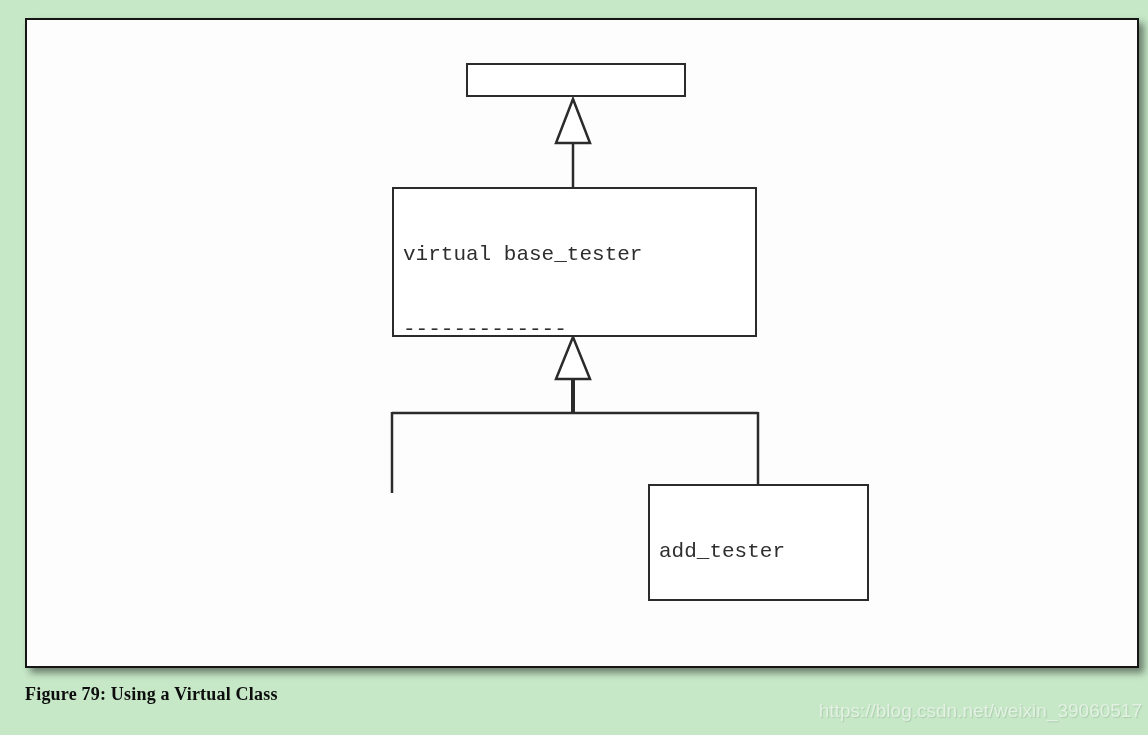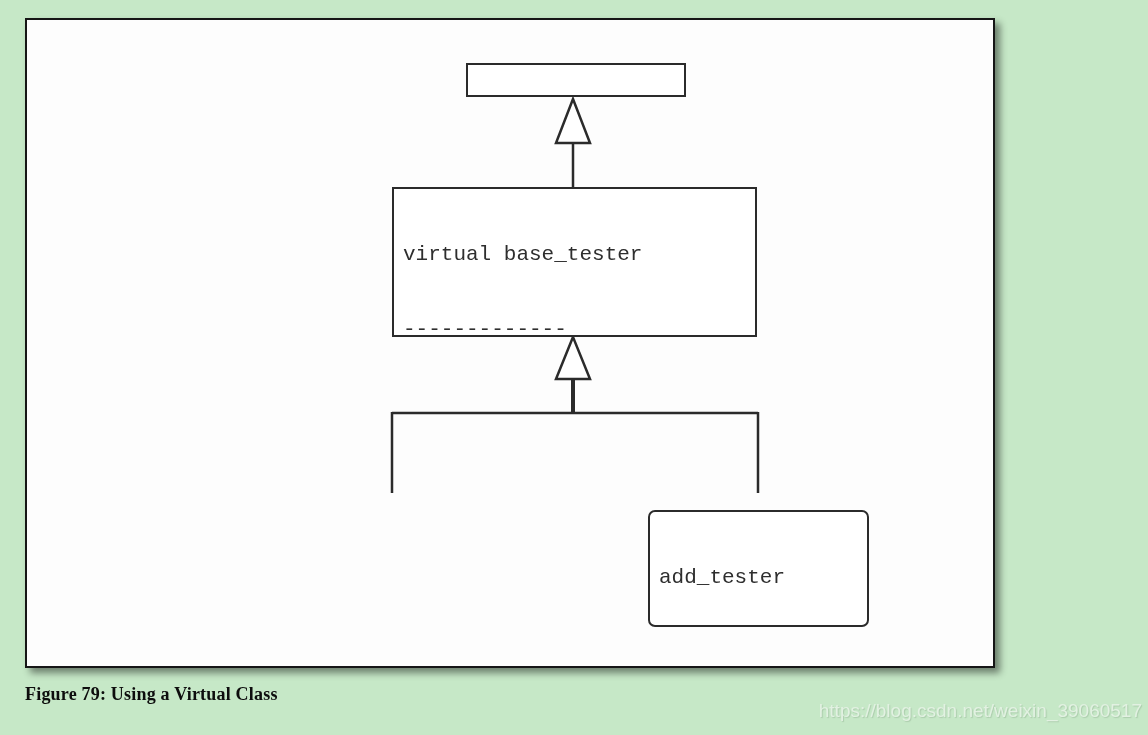--- a/index.html
+++ b/index.html
@@ -8,21 +8,21 @@
     position: relative;
     background: #c6e8c7;
     font-family: "Liberation Sans", sans-serif;
     overflow: hidden;
   }
 
   
   .panel {
     position: absolute;
     left: 25px; top: 18px;
-    width: 970px; height: 650px;
+    width: 1114px; height: 650px;
     background: #fdfdfd;
     border: 2px solid #161616;
     box-shadow: 5px 5px 7px rgba(0,0,0,0.45);
   }
 
   
   .cls {
     position: absolute;
     background: #ffffff;
     border: 2px solid #2b2b2b;
@@ -30,21 +30,21 @@
     font-size: 21px;
     line-height: 25px;
     color: #2e2e2e;
     white-space: pre;
     padding: 3px 6px 3px 9px;
     overflow: hidden;
   }
   #box-uvm    { left: 439px; top: 43px;  width: 220px; height: 34px; }
   #box-base   { left: 365px; top: 167px; width: 365px; height: 150px; }
   #box-random { left: 255px; top: 472px; width: 221px; height: 117px; }
-  #box-add    { left: 621px; top: 490px; width: 221px; height: 117px; border-radius: 7px; }
+  #box-add    { left: 621px; top: 464px; width: 221px; height: 117px; }
 
   
   svg.connectors {
     position: absolute;
     left: 0; top: 0;
     width: 1094px; height: 646px;
     pointer-events: none;
   }
   svg.connectors line { stroke: #2b2b2b; stroke-width: 2.5; }
   svg.connectors line.stem { stroke-width: 4; }

